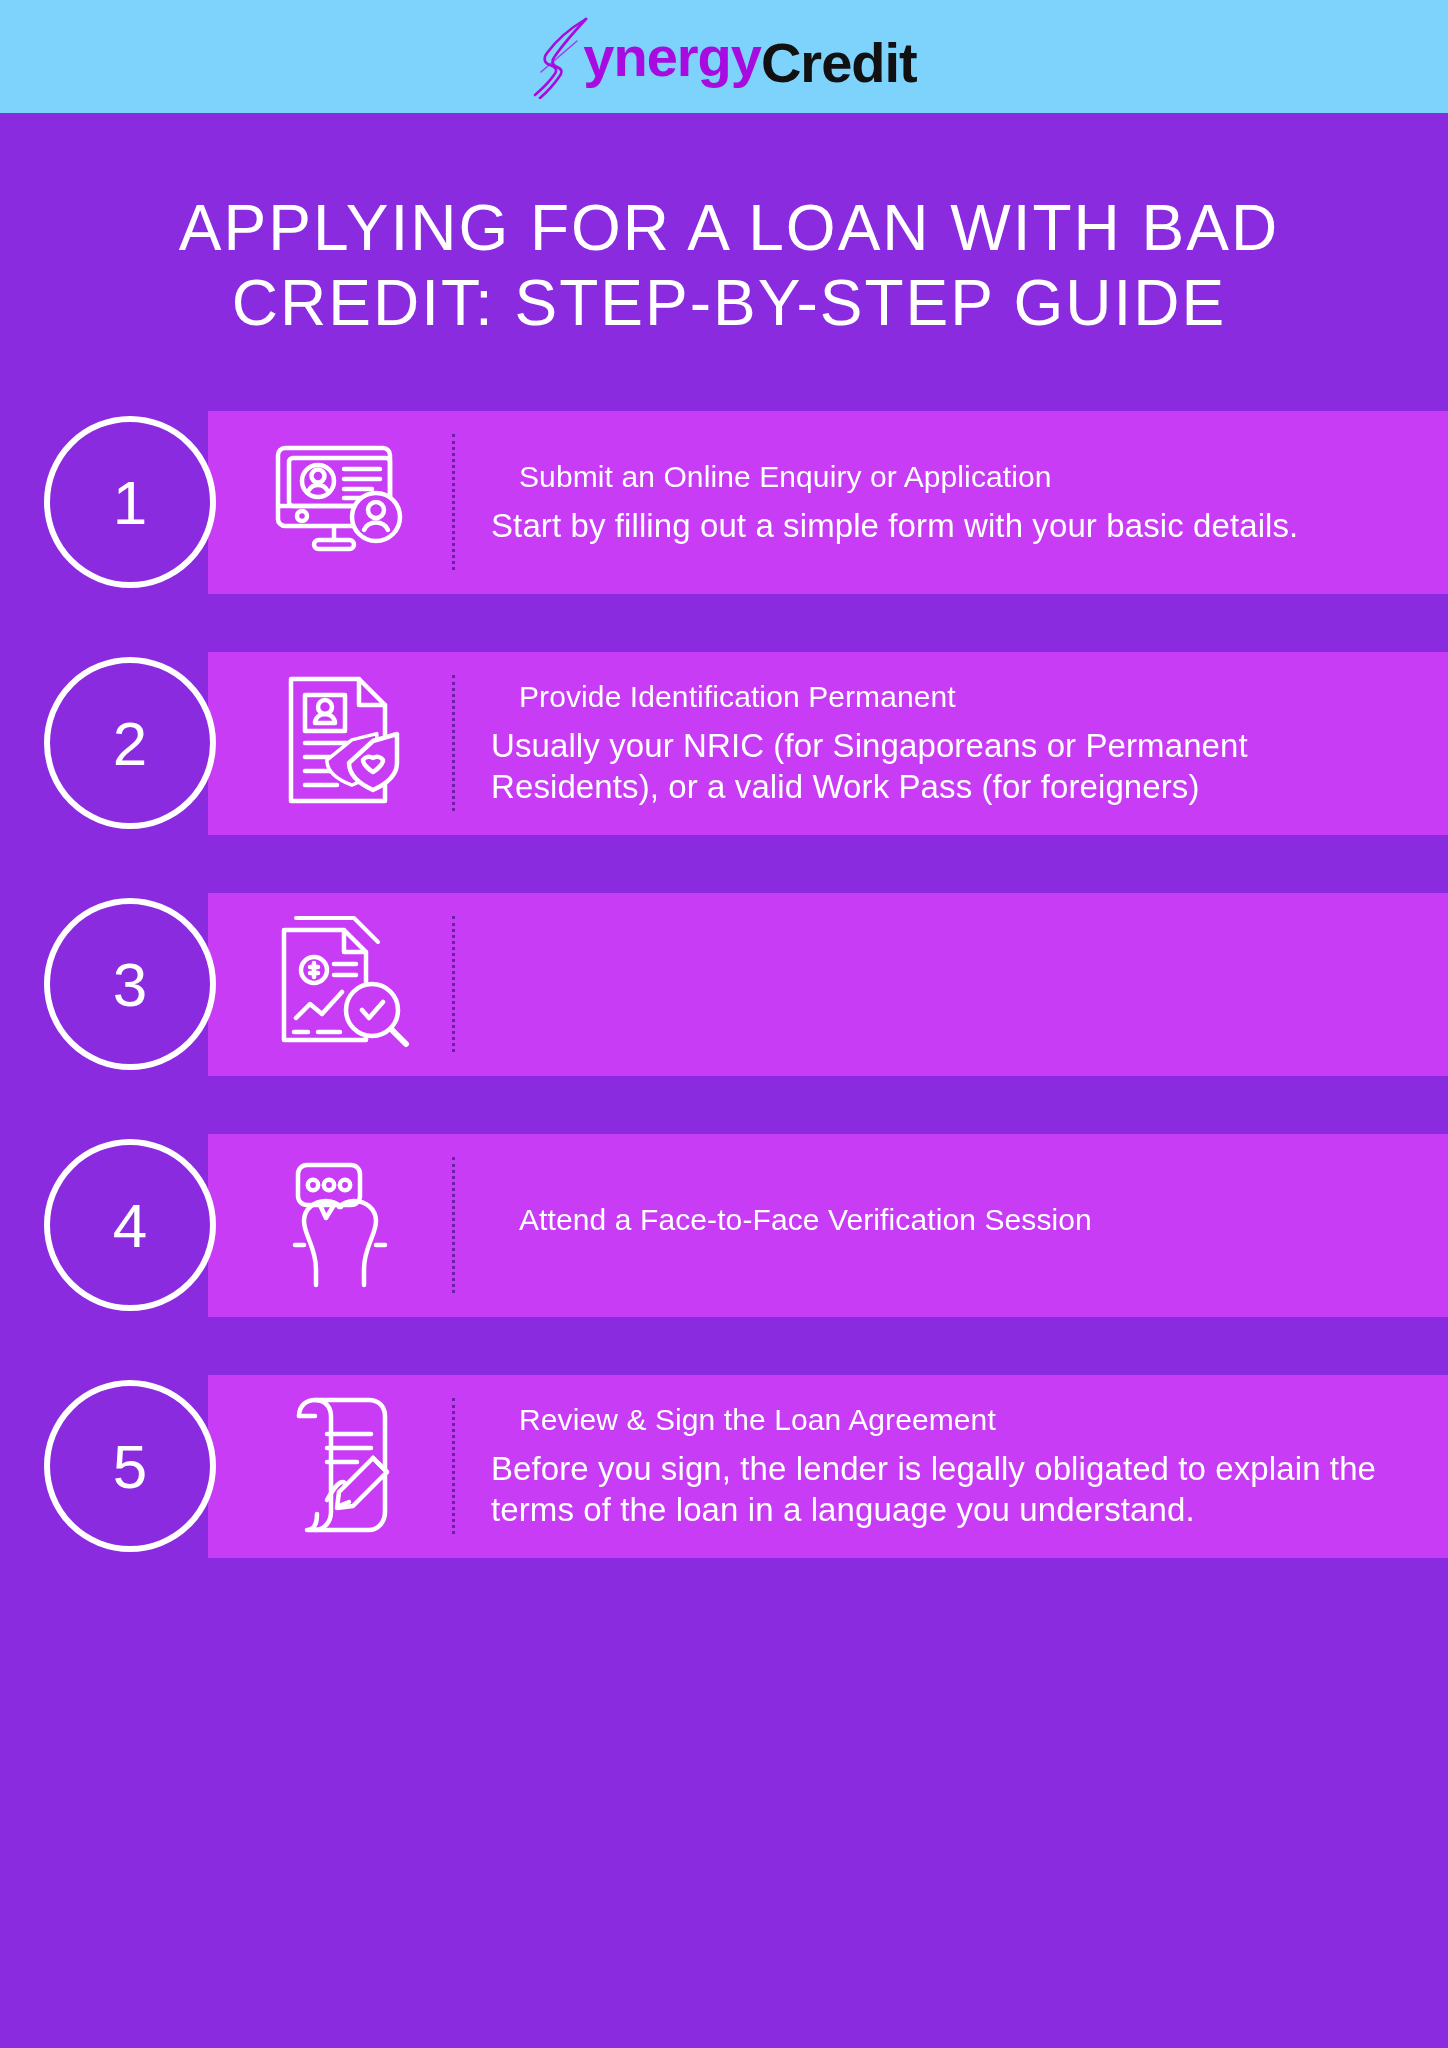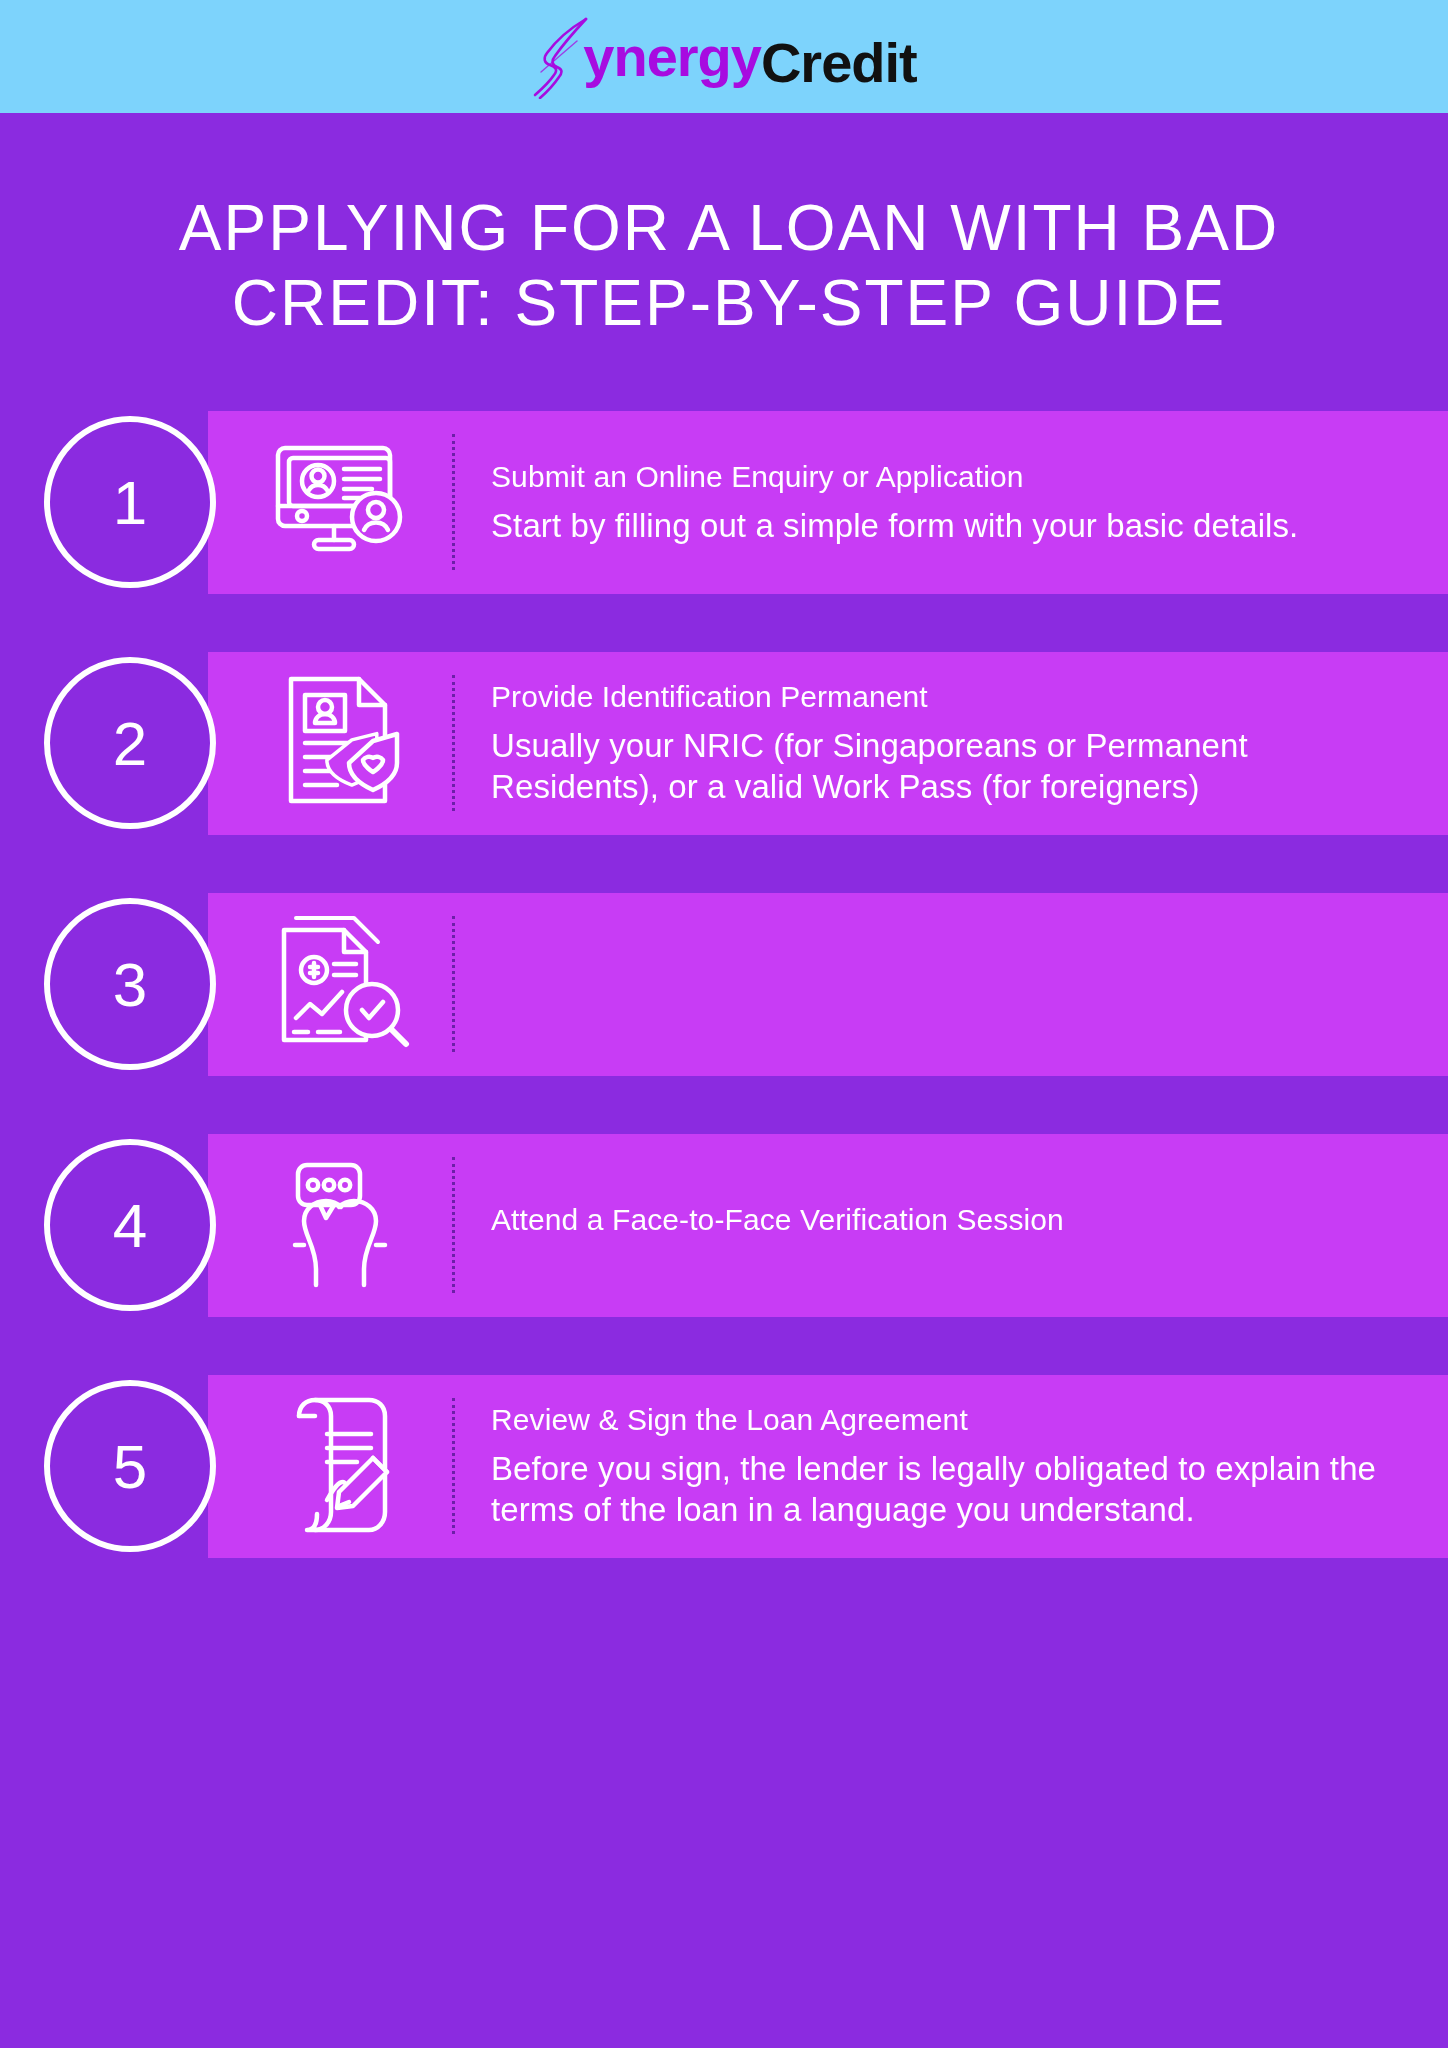--- a/index.html
+++ b/index.html
@@ -111,20 +111,21 @@
     margin-left:36px;
     padding-right:46px;
     color:#ffffff;
   }
   .step-title {
     font-size:30px;
     font-weight:400;
     line-height:1.2;
     margin-bottom:10px;
     letter-spacing:.1px;
+    margin-left:28px;
   }
   .step-desc {
     font-size:33px;
     font-weight:400;
     line-height:1.25;
     letter-spacing:.1px;
   }
 </style>
 </head>
 <body>

